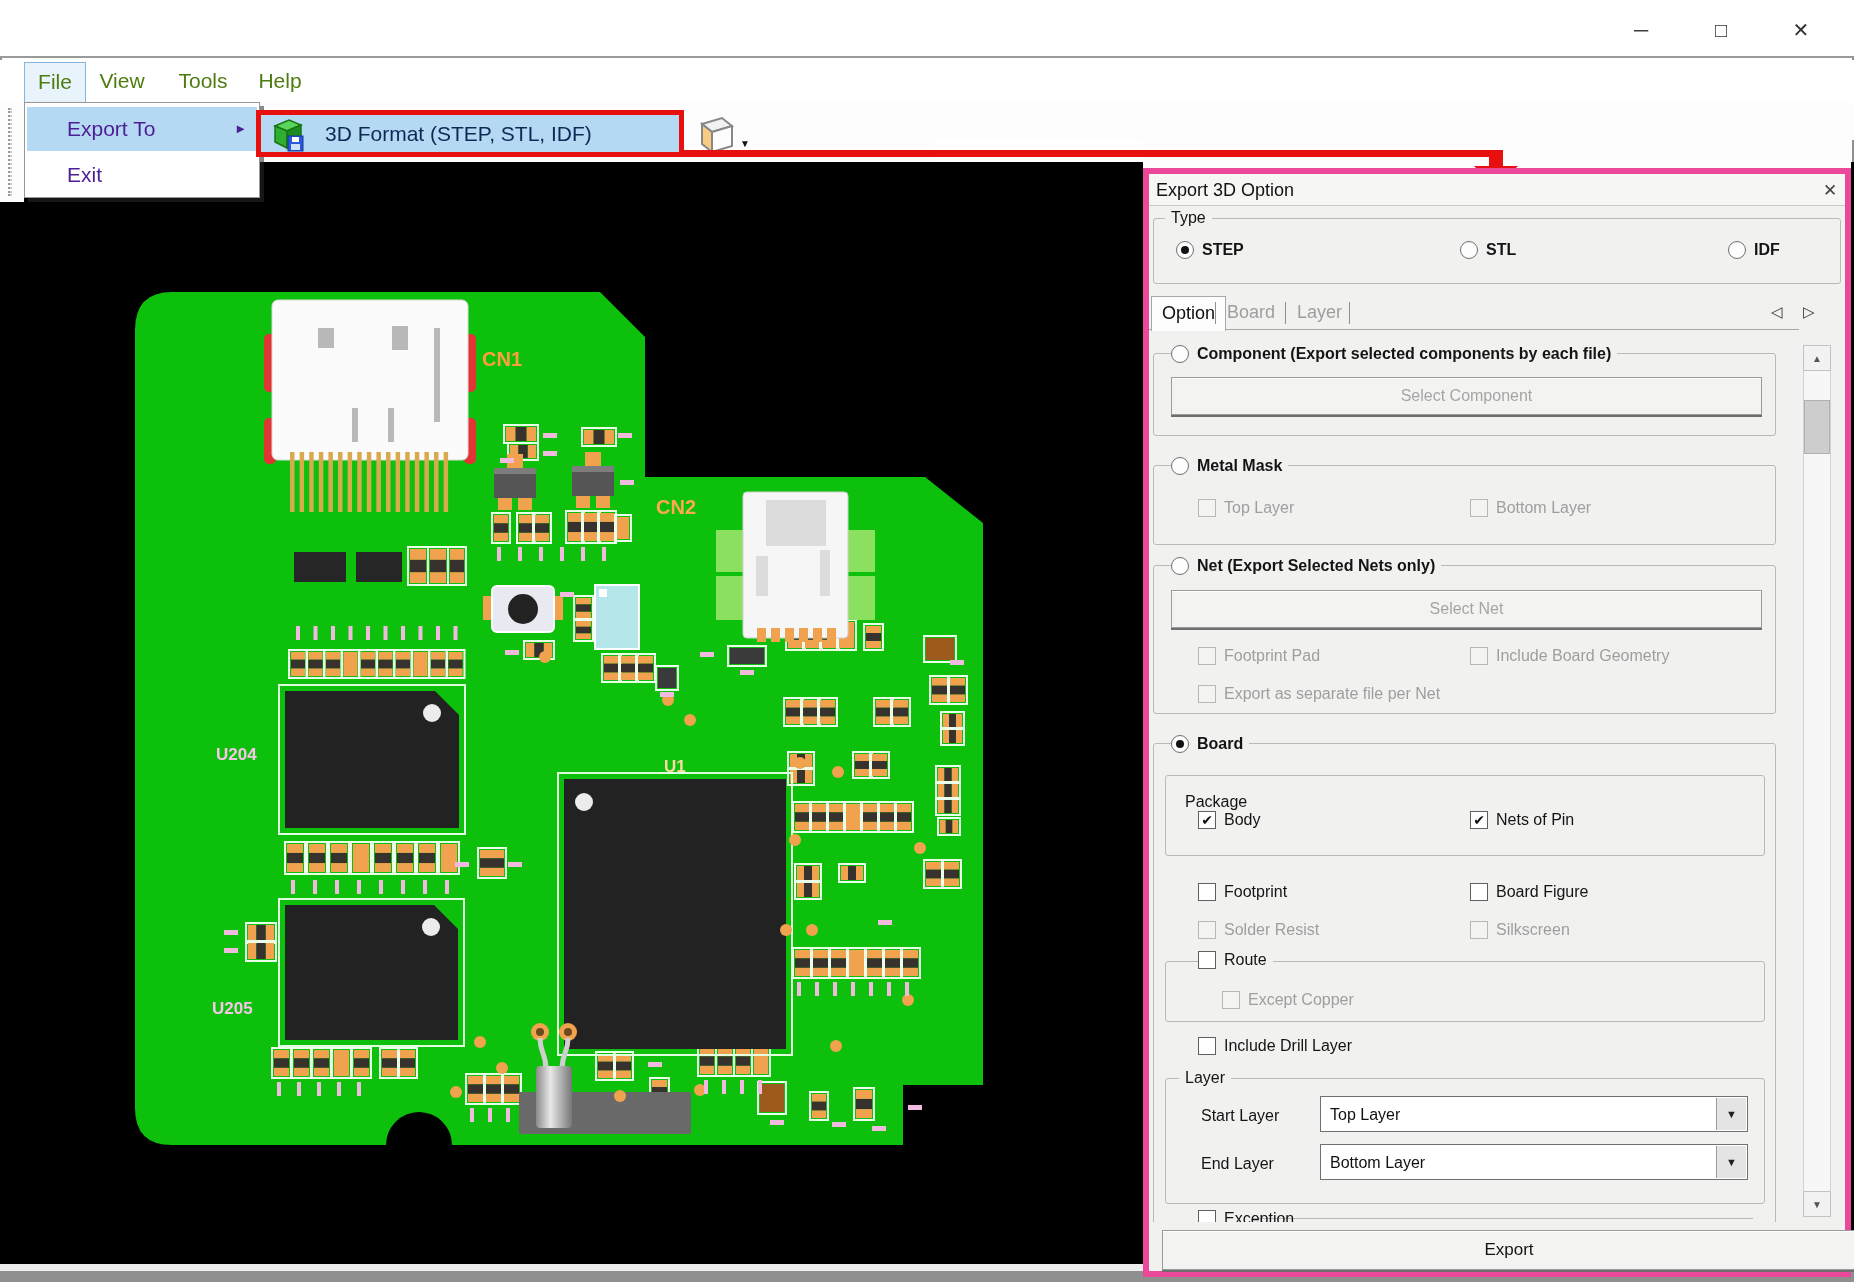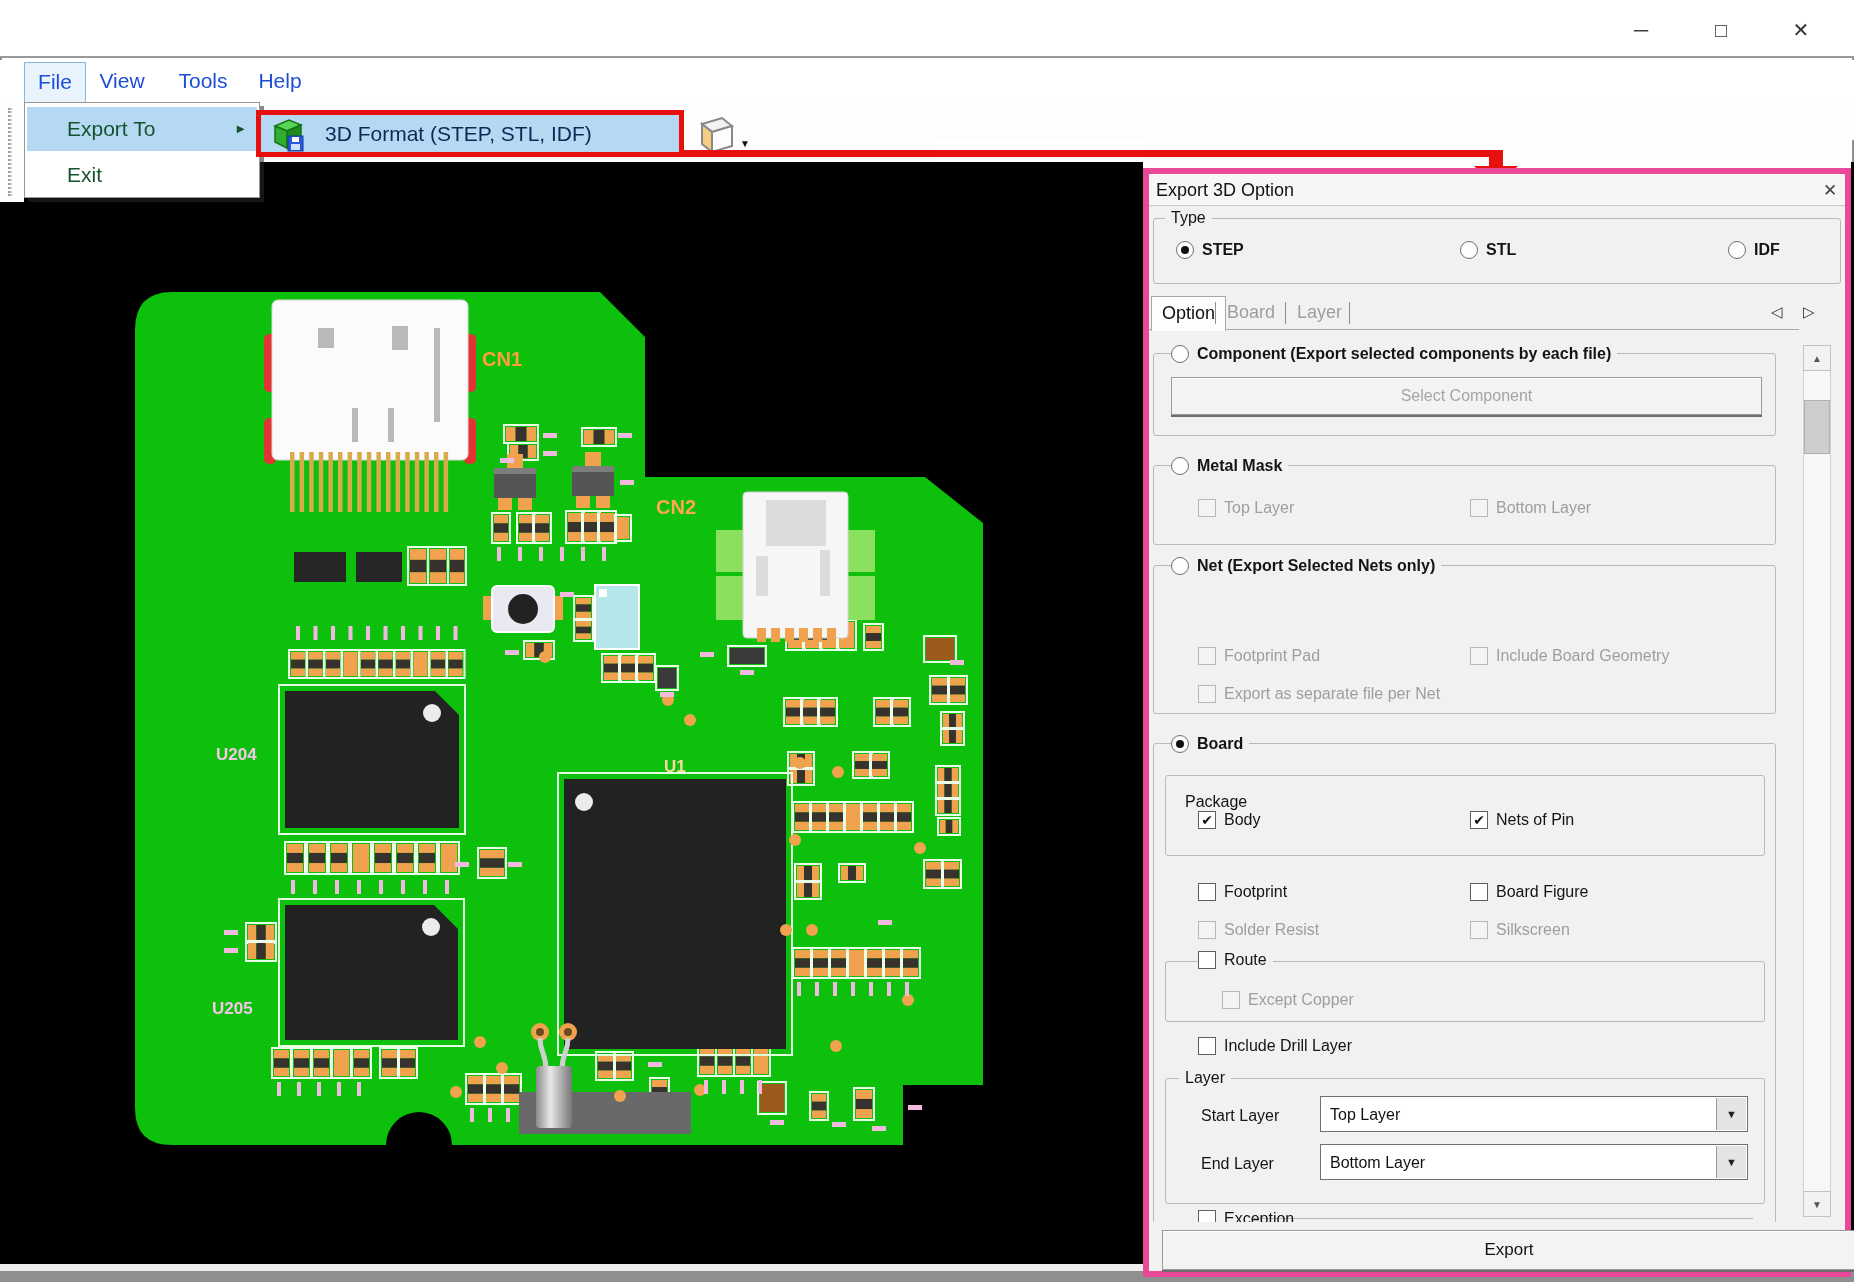--- a/index.html
+++ b/index.html
@@ -5,28 +5,28 @@
   html,body{margin:0;padding:0;background:#555;}
   *{box-sizing:border-box;font-family:"Liberation Sans",sans-serif;}
   #win{position:relative;width:1854px;height:1282px;background:#fff;overflow:hidden;box-shadow:inset 0 0 0 2px #8f8f8f;}
   .abs{position:absolute;}
   
   #titlebar{left:0;top:0;width:1854px;height:58px;background:#fff;border-bottom:2px solid #9a9a9a;}
   #titletext{left:28px;top:0;height:56px;line-height:56px;font-size:21px;color:#111;}
   .wbtn{top:8px;width:58px;height:42px;text-align:center;line-height:42px;font-size:20px;color:#333;background:transparent;border:none;}
   
   #menubar{left:0;top:60px;width:1854px;height:42px;background:#fff;}
-  .mitem{top:2px;height:52px;line-height:38px;font-size:21px;color:#1d4ed8;text-align:center;}
+  .mitem{top:2px;height:52px;line-height:38px;font-size:21px;color:#4d7c0f;text-align:center;}
   #mi-file{background:#e9f3fc;border:1px solid #86b7e0;}
   
   .wstrip{background:#fdfdfd;}
   .grip{border-left:2px dotted #9a9a9a;border-right:2px dotted #c8c8c8;width:4px;}
   
   #filemenu{left:24px;top:102px;width:236px;height:96px;background:#fff;border:1px solid #979797;box-shadow:4px 4px 0 rgba(40,40,40,.55);}
-  .drow{left:2px;width:230px;height:44px;line-height:44px;font-size:21px;color:#14532d;padding-left:40px;}
+  .drow{left:2px;width:230px;height:44px;line-height:44px;font-size:21px;color:#4c1d95;padding-left:40px;}
   .drow .sub{position:absolute;right:10px;top:0;font-size:13px;}
   .hl{background:#b5d9f3;}
   
   #submenu{left:256px;top:110px;width:428px;height:47px;border:5px solid #e8100f;background:#b5d9f3;}
   #submenu .txt{position:absolute;left:64px;top:0;height:37px;line-height:37px;font-size:21px;color:#0b2a55;}
   
   .red{background:#e8100f;}
   #arrowhead{left:1474px;top:166px;width:0;height:0;border-left:22px solid transparent;border-right:22px solid transparent;border-top:22px solid #e8100f;background:none;}
   
   #canvas{left:0;top:162px;width:1854px;height:1102px;background:#000;}
@@ -995,20 +995,21 @@
       <div class="abs chk dis" style="left:321px;top:160px;">
           <span class="cb"><span class="mk">✔</span></span>
           <span class="cl">Bottom Layer</span>
         </div>
 
       <div class="abs gbox" style="left:4px;top:227px;width:623px;height:149px;"></div>
       <div class="abs" style="left: 22px; top: 218px; background: rgb(241, 241, 240); padding-right: 6px; display: flex; align-items: center; gap: 8px;">
           <span class="radio" style="position: relative; flex: 0 0 auto;"></span>
           <span class="rlab bold" style="white-space: nowrap;">Net (Export Selected Nets only)</span>
         </div>
+      <button class="abs btn dis" style="left:22px;top:252px;width:591px;height:38px;">Select Net</button>
       <div class="abs chk dis" style="left:49px;top:308px;">
           <span class="cb"><span class="mk">✔</span></span>
           <span class="cl">Footprint Pad</span>
         </div>
       <div class="abs chk dis" style="left:321px;top:308px;">
           <span class="cb"><span class="mk">✔</span></span>
           <span class="cl">Include Board Geometry</span>
         </div>
       <div class="abs chk dis" style="left:49px;top:346px;">
           <span class="cb"><span class="mk">✔</span></span>

